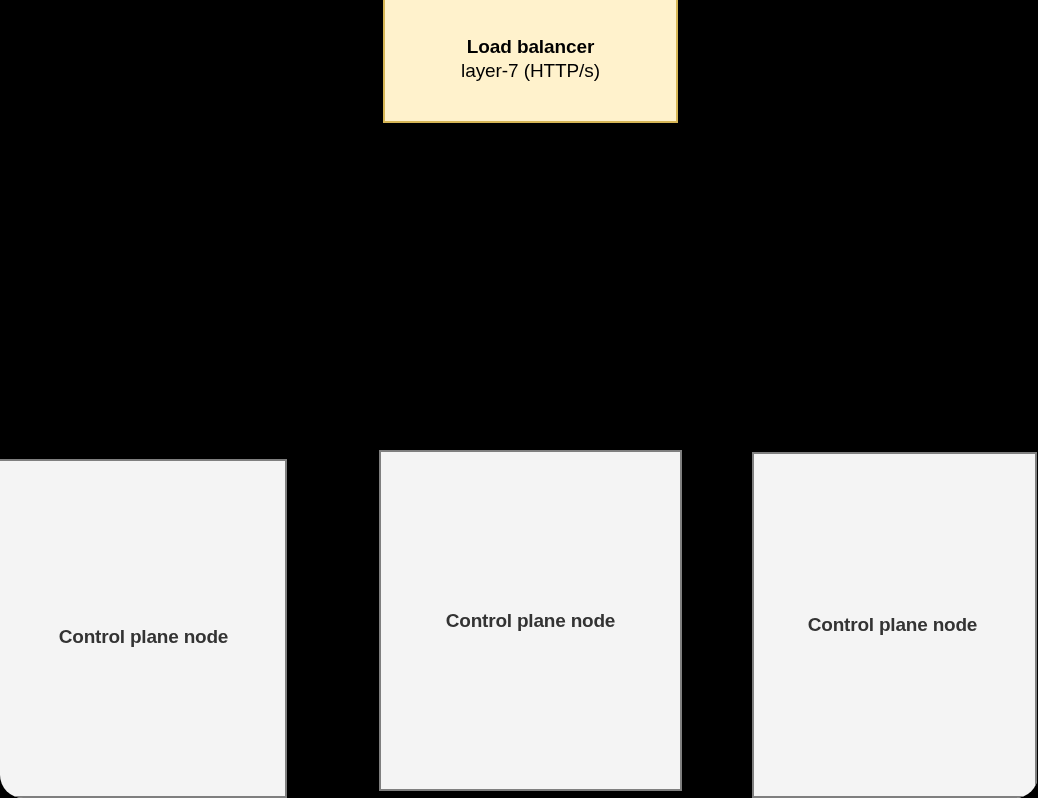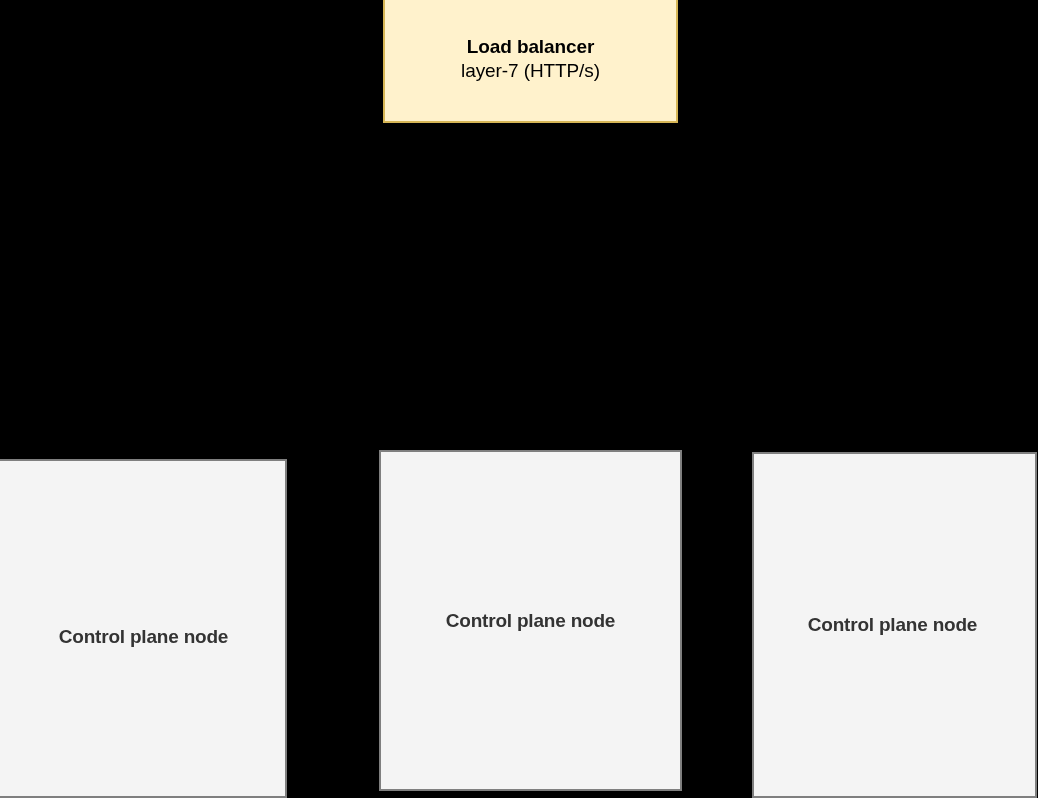--- a/index.html
+++ b/index.html
@@ -8,20 +8,21 @@
     padding: 0;
     background: #000000;
   }
   #canvas {
     position: relative;
     width: 1038px;
     height: 798px;
     background: #000000;
     overflow: hidden;
     font-family: "Liberation Sans", "DejaVu Sans", sans-serif;
+    border-radius: 23px;
     -webkit-font-smoothing: antialiased;
   }
 
   
   .node {
     position: absolute;
     box-sizing: border-box;
     display: flex;
     flex-direction: column;
     align-items: center;

